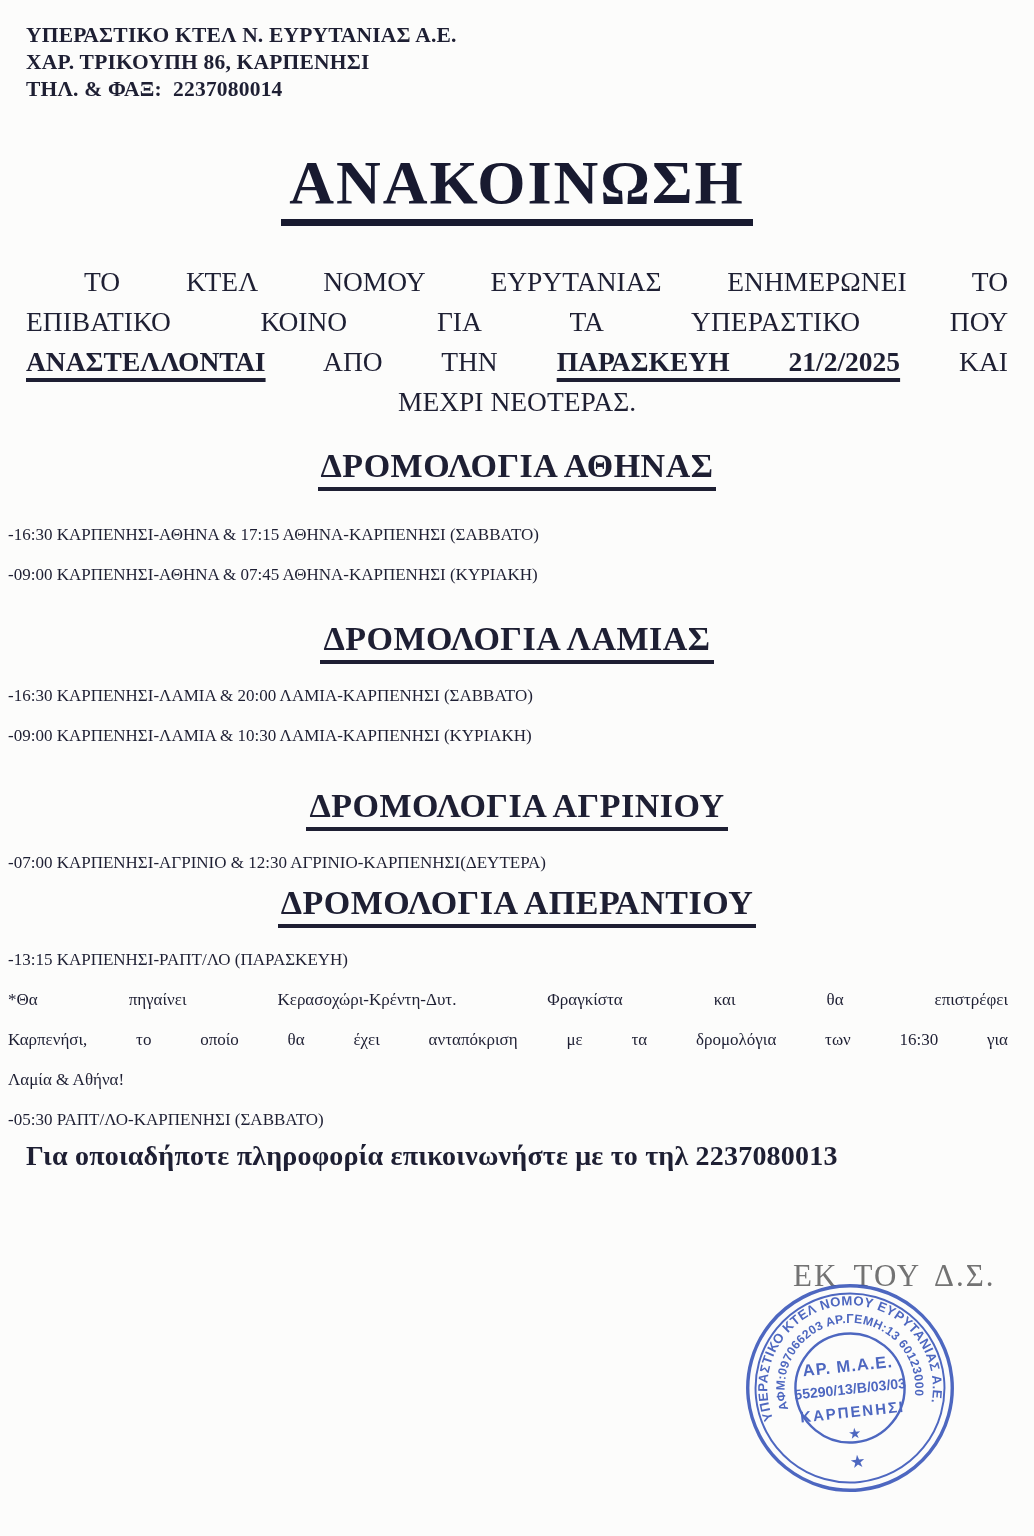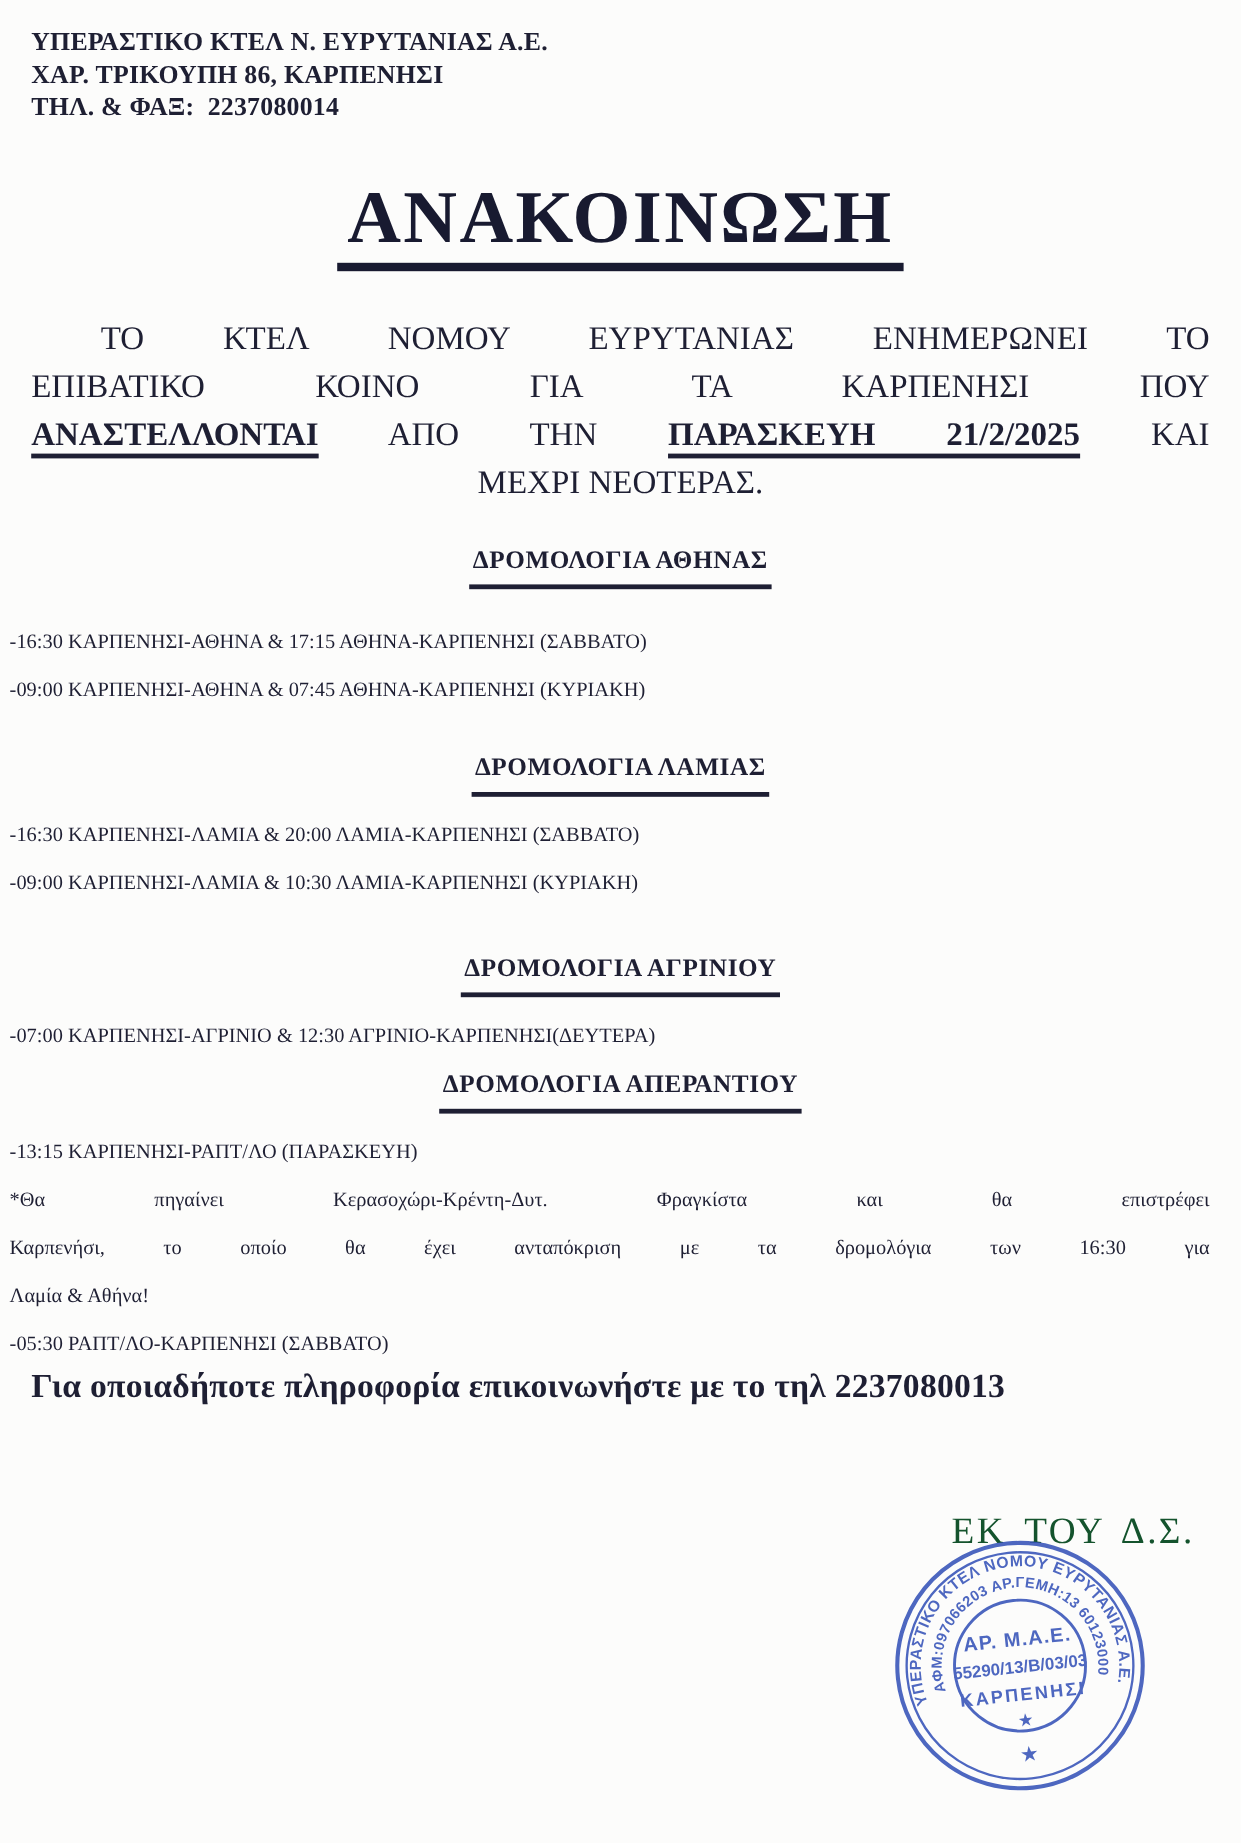--- a/index.html
+++ b/index.html
@@ -46,21 +46,21 @@
   }
 
   
   .section { margin-top: 24px; }
   .section:nth-child(3) { margin-top: 30px; }
   .section:nth-child(4) { margin-top: 0; }
   .section-title-wrap { text-align: center; }
   .section-title {
     display: inline-block;
     font-weight: bold;
-    font-size: 21px;
+    font-size: 34px;
     line-height: 40px;
     letter-spacing: 0.5px;
     border-bottom: 4px solid #1e1f33;
     padding: 0 3px 1px 3px;
   }
   .section .lines {
     margin: 24px 0 0 -18px;
     font-size: 17px;
     line-height: 40px;
   }
@@ -72,21 +72,21 @@
   .note-line.jl { text-align: justify; text-align-last: justify; }
 
   
   .contact { font-weight: bold; font-size: 28px; letter-spacing: 0.2px; }
 
   
   .signature-area { position: relative; height: 330px; }
   .signature-text {
     position: absolute; left: 767px; top: 86px;
     font-size: 31px; letter-spacing: 2px; word-spacing: 6px;
-    color: #14532d;
+    color: #737373;
   }
   .stamp { position: absolute; left: 712px; top: 104px; opacity: 0.88; }
   .stamp svg { display: block; }
   .stamp text { fill: #3653b8; }
   .stamp .ring-text { font-family: "Liberation Sans", "DejaVu Sans", sans-serif; font-weight: bold; }
   .stamp .center-text { font-family: "Liberation Sans", "DejaVu Sans", sans-serif; font-weight: bold; text-anchor: middle; }
 </style>
 </head>
 <body>
 
@@ -97,21 +97,21 @@
     <div>ΧΑΡ. ΤΡΙΚΟΥΠΗ 86, ΚΑΡΠΕΝΗΣΙ</div>
     <div>ΤΗΛ. &amp; ΦΑΞ:  2237080014</div>
   </div>
 
   <div class="title-wrap">
     <span class="doc-title">ΑΝΑΚΟΙΝΩΣΗ</span>
   </div>
 
   <div class="intro">
       <div class="line jl first"><span>ΤΟ ΚΤΕΛ ΝΟΜΟΥ ΕΥΡΥΤΑΝΙΑΣ ΕΝΗΜΕΡΩΝΕΙ ΤΟ</span></div>
-      <div class="line jl"><span>ΕΠΙΒΑΤΙΚΟ ΚΟΙΝΟ ΓΙΑ ΤΑ ΚΑΡΠΕΝΗΣΙ ΠΟΥ</span></div>
+      <div class="line jl"><span>ΕΠΙΒΑΤΙΚΟ ΚΟΙΝΟ ΓΙΑ ΤΑ ΥΠΕΡΑΣΤΙΚΟ ΠΟΥ</span></div>
       <div class="line jl"><span class="bold-underline">ΑΝΑΣΤΕΛΛΟΝΤΑΙ</span><span> ΑΠΟ ΤΗΝ </span><span class="bold-underline">ΠΑΡΑΣΚΕΥΗ 21/2/2025</span><span> ΚΑΙ</span></div>
       <div class="line"><span>ΜΕΧΡΙ ΝΕΟΤΕΡΑΣ.</span></div>
     </div>
 
   <div id="sections">
       <section class="section">
         <div class="section-title-wrap"><span class="section-title">ΔΡΟΜΟΛΟΓΙΑ ΑΘΗΝΑΣ</span></div>
         <div class="lines">
           <div class="route-line">-16:30 ΚΑΡΠΕΝΗΣΙ-ΑΘΗΝΑ &amp; 17:15 ΑΘΗΝΑ-ΚΑΡΠΕΝΗΣΙ (ΣΑΒΒΑΤΟ)</div>
           <div class="route-line">-09:00 ΚΑΡΠΕΝΗΣΙ-ΑΘΗΝΑ &amp; 07:45 ΑΘΗΝΑ-ΚΑΡΠΕΝΗΣΙ (ΚΥΡΙΑΚΗ)</div>

